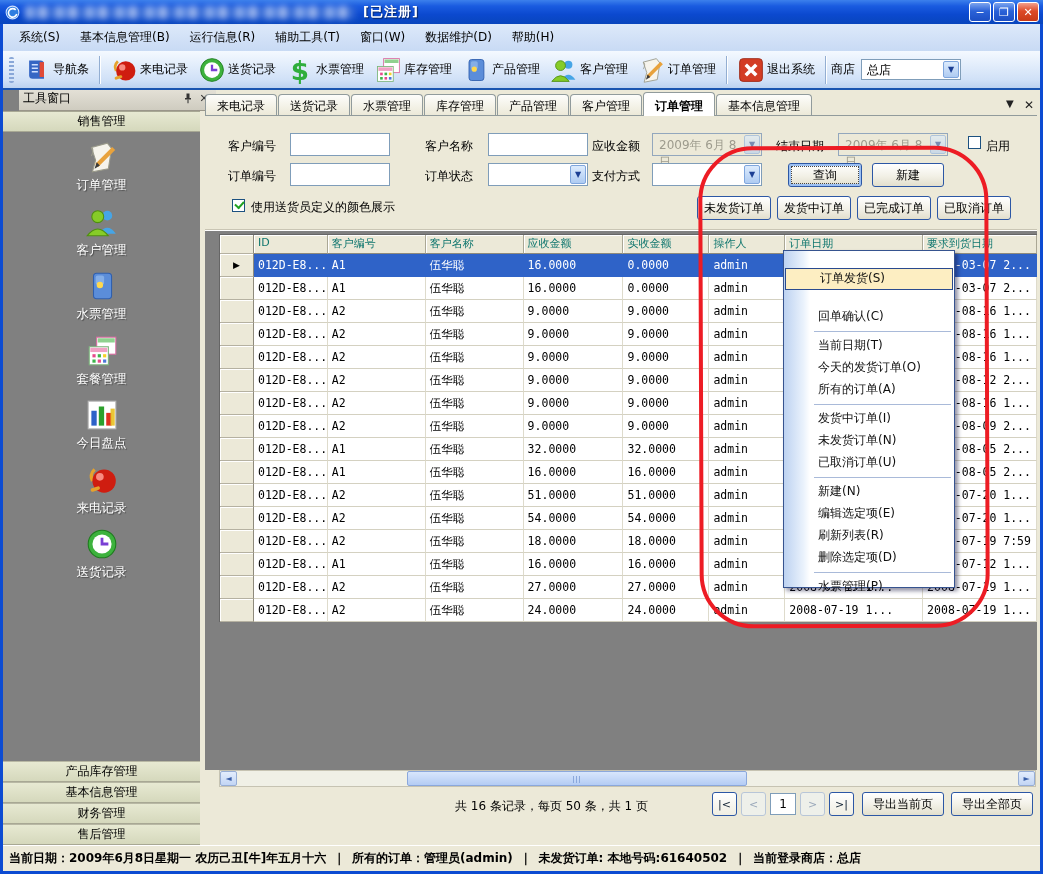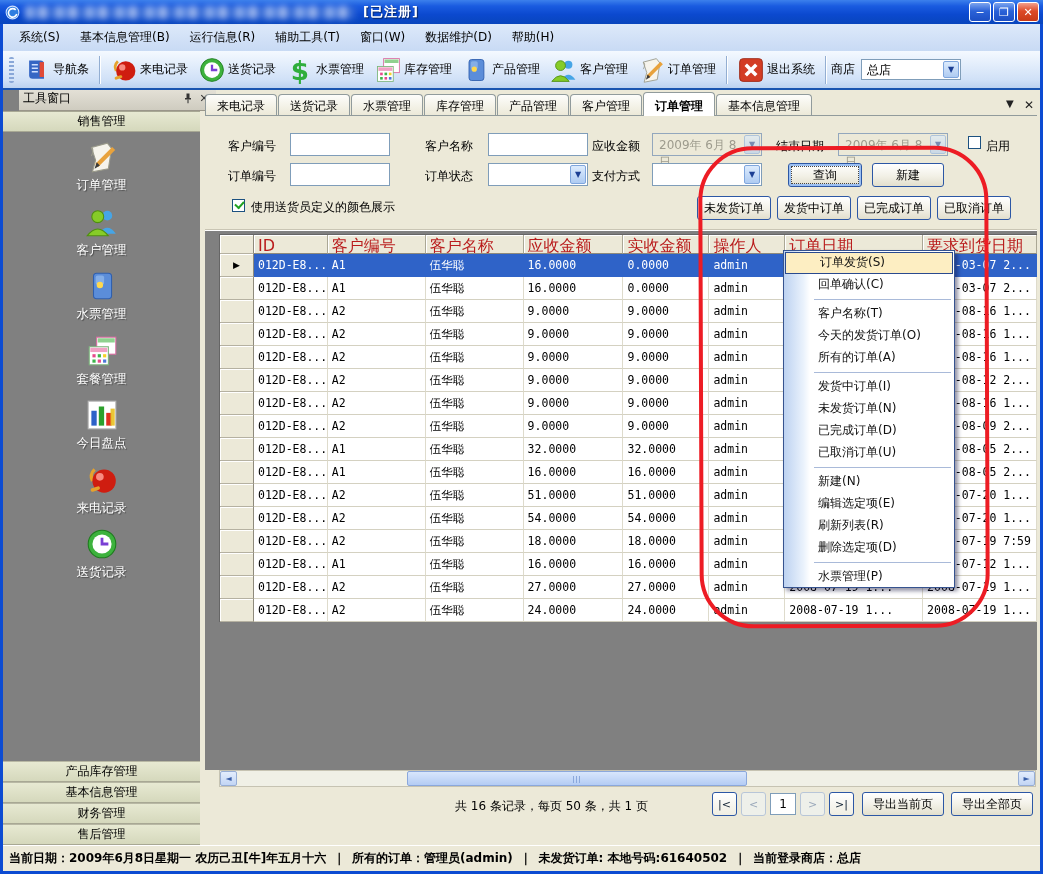--- a/index.html
+++ b/index.html
@@ -51,30 +51,30 @@
   .f-combo{position:absolute;height:23px;background:#fff;border:1px solid #7f9db9}
   .xpbtn{position:absolute;height:24px;background:linear-gradient(180deg,#fff,#f2f0e6 55%,#e2dfcd);border:1px solid #2c57a5;border-radius:3px;display:flex;align-items:center;justify-content:center;color:#000;white-space:nowrap}
   .xpbtn.focused{box-shadow:inset 0 0 0 2px #9cc0f2;outline:1px dotted #444;outline-offset:-4px}
   .chk{position:absolute;width:13px;height:13px;background:#fff;border:1px solid #1c5180}
   .chk.checked::after{content:"";position:absolute;left:2px;top:1px;width:7px;height:4px;border-left:2px solid #21a121;border-bottom:2px solid #21a121;transform:rotate(-48deg)}
   .panel-groove{position:absolute;left:205px;top:229px;width:832px;height:2px;border-top:1px solid #c9c5b4;border-bottom:1px solid #fff}
   
   .grid-back{position:absolute;left:205px;top:231px;width:832px;height:539px;background:#808080}
   .grid{position:absolute;left:219px;top:234px;width:818px;background:#fff;border-top:1px solid #666;border-left:1px solid #666;z-index:3}
   .g-hrow{display:flex;height:19px}
-  .g-h{background:#ece9d8;border-right:1px solid #aaa795;border-bottom:1px solid #8e8a7c;box-shadow:inset 1px 1px 0 #fff;padding:1px 4px;font-size:16px;color:#b91c1c;white-space:nowrap;overflow:hidden}
+  .g-h{background:#ece9d8;border-right:1px solid #aaa795;border-bottom:1px solid #8e8a7c;box-shadow:inset 1px 1px 0 #fff;padding:1px 4px;font-size:11px;color:#0f766e;white-space:nowrap;overflow:hidden}
   .g-row{display:flex;height:23px;background:#fff}
   .g-sel{width:34px;background:#ece9d8;border-right:1px solid #8e8a7c;border-bottom:1px solid #b5b1a1;box-shadow:inset 1px 1px 0 #fff;display:flex;align-items:center;justify-content:center;font-size:9px;color:#000}
   .g-c{border-right:1px solid #dedbcc;border-bottom:1px solid #d4d1c1;padding:4px 4px 0;font:11.5px "DejaVu Sans Mono","Liberation Mono",monospace;color:#000;white-space:nowrap;overflow:hidden}
   .g-row.selected .g-c{background:#2f63c8;color:#fff;border-color:#2f63c8}
   
   .ctx{position:absolute;left:783px;top:250px;width:172px;height:338px;background:#fff;border:1px solid #36538f;box-shadow:3px 3px 4px rgba(20,20,60,.45);z-index:50;padding-top:1px}
   .ctx::before{content:"";position:absolute;left:0;top:0;bottom:0;width:26px;background:linear-gradient(90deg,#bdd2f1,#eaf2fc 75%,#fff)}
   .ctx-item{position:relative;height:22px;line-height:21px;padding-left:34px;color:#101010;white-space:nowrap}
-  .ctx-item.hl{background:#fdeec2;border:1px solid #2a4a8e;margin:0 1px;line-height:19px}
+  .ctx-item.hl{background:#fdeec2;border:1px solid #2a4a8e;margin:16px 1px;line-height:19px}
   .ctx-sep{height:1px;background:#a9bad9;margin:3px 3px 3px 30px;position:relative}
   
   .hscroll{position:absolute;left:219px;top:770px;width:817px;height:17px;background:#f0f0e6;border:1px solid #c6c3b2;display:flex;z-index:3}
   .sc-btn{width:17px;height:15px;background:linear-gradient(180deg,#e3edfd,#c2d5f4);border:1px solid #97aed6;border-radius:2px;color:#3a5fa8;font-size:8px;display:flex;align-items:center;justify-content:center}
   .sc-track{flex:1;position:relative}
   .sc-thumb{position:absolute;left:170px;width:340px;top:0;height:15px;background:linear-gradient(180deg,#d8e6fc,#b4ccf4);border:1px solid #8ba8dc;border-radius:2px}
   .sc-thumb::after{content:"";position:absolute;left:50%;top:4px;width:8px;height:7px;margin-left:-4px;background:repeating-linear-gradient(90deg,#8ba8dc 0 1px,transparent 1px 3px)}
   
   .pager-text{position:absolute;color:#000;white-space:nowrap}
   .pg-btn{position:absolute;width:25px;height:24px;background:linear-gradient(180deg,#fff,#f0eee2);border:1px solid #2c57a5;border-radius:3px;display:flex;align-items:center;justify-content:center;font-size:11px;color:#123}
@@ -537,27 +537,26 @@
           <div class="g-c" style="width: 138px;">2008-07-19 1...</div>
           <div class="g-c" style="width: 114px;">2008-07-19 1...</div>
         </div>
       </div>
   </div>
 
   <div class="ctx" id="ctx-menu">
       <div class="ctx-item hl">订单发货(S)</div>
       <div class="ctx-item">回单确认(C)</div>
       <div class="ctx-sep"></div>
-      <div class="ctx-item">客户名称(T)</div>
+      <div class="ctx-item">当前日期(T)</div>
       <div class="ctx-item">今天的发货订单(O)</div>
       <div class="ctx-item">所有的订单(A)</div>
       <div class="ctx-sep"></div>
       <div class="ctx-item">发货中订单(I)</div>
       <div class="ctx-item">未发货订单(N)</div>
-      <div class="ctx-item">已完成订单(D)</div>
       <div class="ctx-item">已取消订单(U)</div>
       <div class="ctx-sep"></div>
       <div class="ctx-item">新建(N)</div>
       <div class="ctx-item">编辑选定项(E)</div>
       <div class="ctx-item">刷新列表(R)</div>
       <div class="ctx-item">删除选定项(D)</div>
       <div class="ctx-sep"></div>
       <div class="ctx-item">水票管理(P)</div>
     </div>
 

